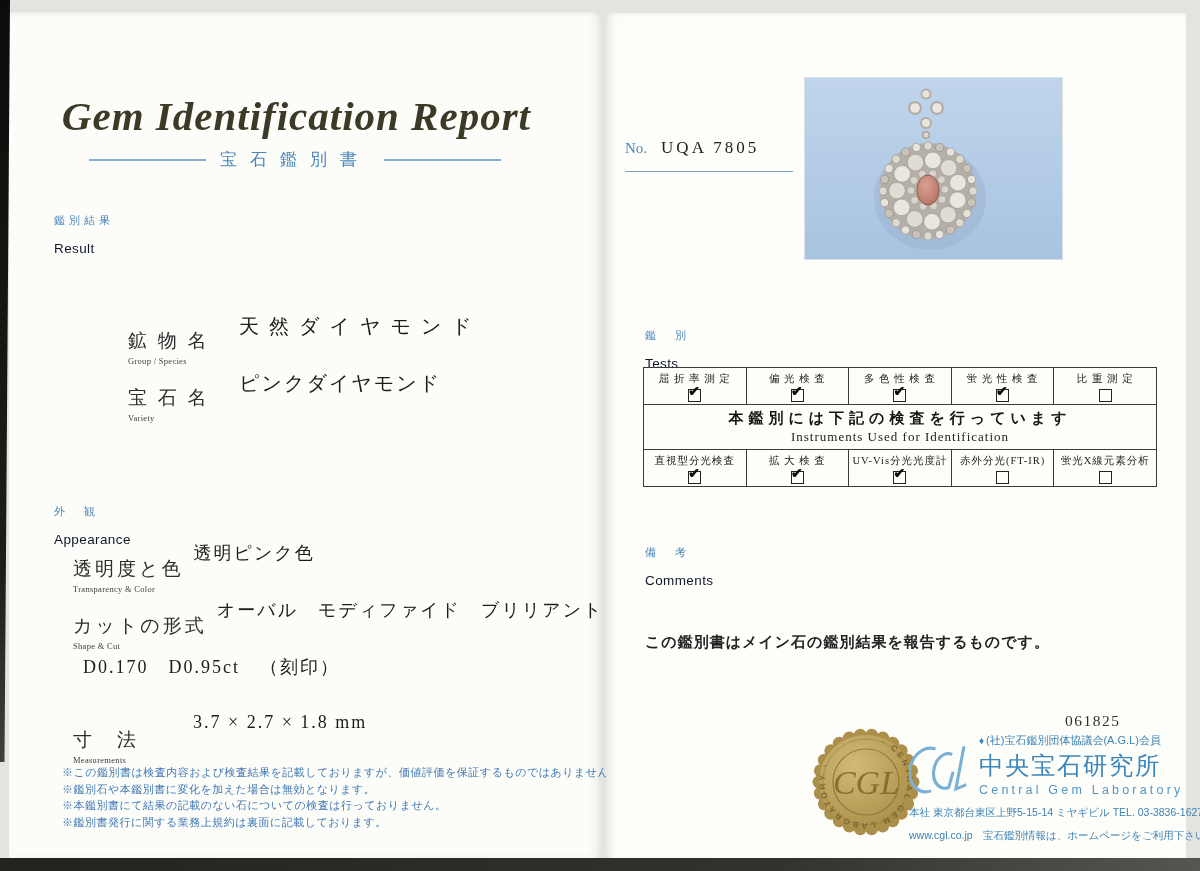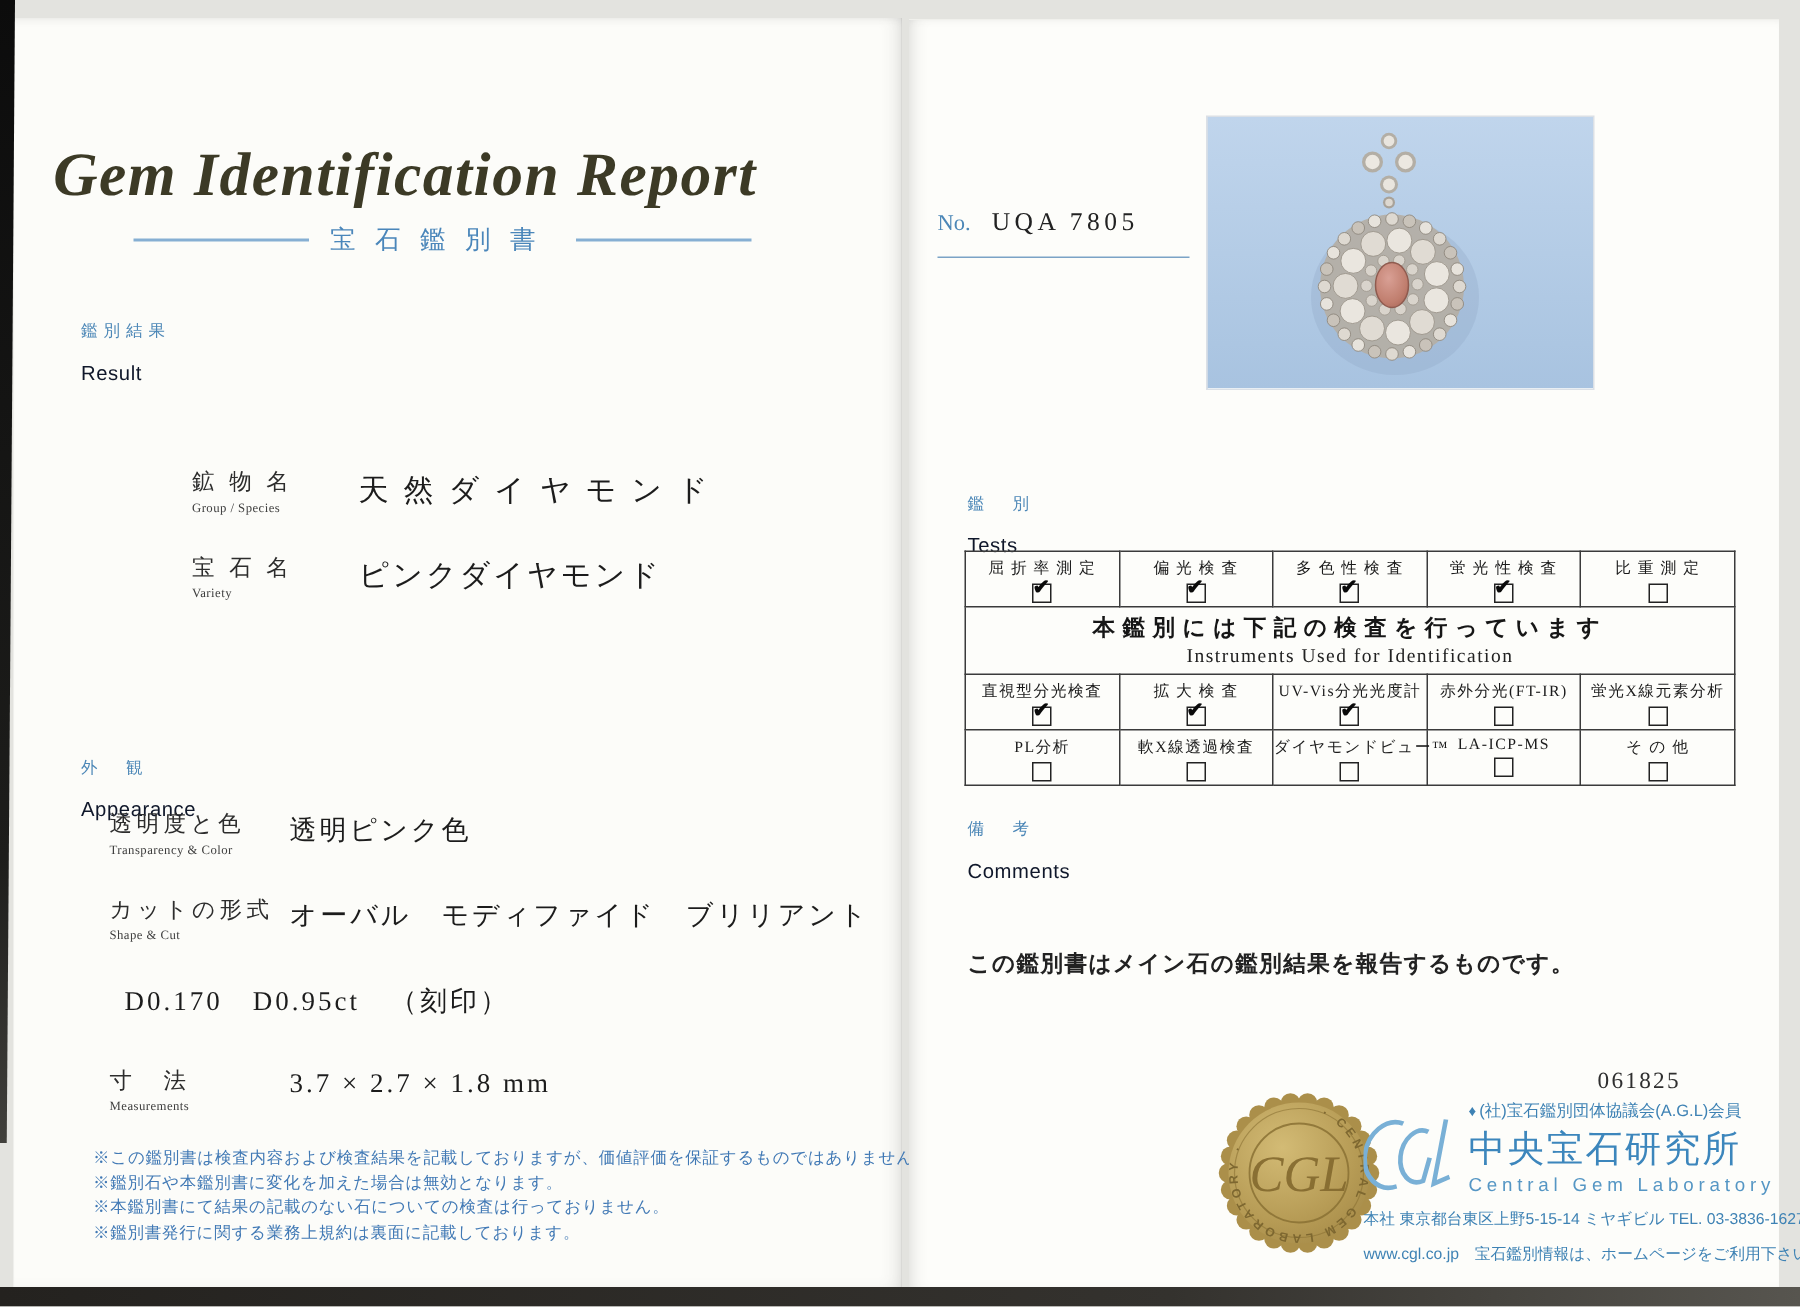--- a/index.html
+++ b/index.html
@@ -22,21 +22,21 @@
     position:absolute;left:0;top:0;width:10px;height:762px;z-index:6;
     background:linear-gradient(180deg,#0c0c0c,#1d1d1b 75%,#41403c);
     clip-path:polygon(0 0,100% 0,45% 100%,0 100%);
   }
   .edge-bottom{
     position:absolute;left:0;bottom:0;width:100%;height:13px;z-index:6;
     background:linear-gradient(90deg,#24221f,#34322e 65%,#57554f);
   }
   
   .gir-title{
-    position:absolute;left:0;right:70px;top:80px;text-align:center;
+    position:absolute;left:0;right:70px;top:80px;text-align:right;
     font-family:"Liberation Serif", serif;font-style:italic;font-weight:700;
     font-size:41px;color:#3c3a26;letter-spacing:1px;
   }
   .gir-sub{
     position:absolute;left:80px;width:412px;top:136px;
     display:flex;align-items:center;gap:14px;
   }
   .gir-sub .line{flex:1;height:2px;background:#86afd3;}
   .gir-sub .txt{
     font-family:Liberation Serif, serif;font-size:17px;color:#4a86ba;
@@ -46,22 +46,22 @@
   .sec .en{font-size:13.5px;color:#0f172a;letter-spacing:.4px;margin-top:13px;}
   #sec-result{position:absolute;left:45px;top:201px;}
   #sec-appearance{position:absolute;left:45px;top:492px;}
   .rows{position:absolute;}
   #result-rows{left:119px;top:300px;width:440px;}
   #appearance-rows{left:64px;top:528px;width:500px;}
   .frow{display:flex;height:57px;}
   .flabel{flex:0 0 95px;}
   #appearance-rows .flabel{flex:0 0 110px;}
   .flabel .jp{
-    font-family:"Liberation Serif", serif;font-size:15px;color:#2d2d2d;
-    letter-spacing:3px;white-space:nowrap;
+    font-family:"Liberation Serif", serif;font-size:19px;color:#2d2d2d;
+    letter-spacing:3px;white-space:nowrap;margin-top:16px;
   }
   .flabel .en{
     font-family:"Liberation Serif", serif;font-size:8.5px;color:#3e3e3e;
     letter-spacing:.3px;margin-top:2px;white-space:nowrap;
   }
   .fvalue{
     font-family:"Liberation Serif", serif;font-size:18px;color:#1c1c1c;
     margin-left:10px;padding-top:1px;letter-spacing:2px;white-space:nowrap;
   }
   #result-rows .fvalue{font-size:20px;margin-left:16px;}
@@ -325,42 +325,20 @@
             </td>
             <td class="cell">
               <div class="cl">赤外分光(FT-IR)</div>
               <div class="cb"></div>
             </td>
             <td class="cell">
               <div class="cl">蛍光X線元素分析</div>
               <div class="cb"></div>
             </td>
           </tr>
-          <tr>
-            <td class="cell">
-              <div class="cl">PL分析</div>
-              <div class="cb"></div>
-            </td>
-            <td class="cell">
-              <div class="cl">軟X線透過検査</div>
-              <div class="cb"></div>
-            </td>
-            <td class="cell">
-              <div class="cl">ダイヤモンドビュー™</div>
-              <div class="cb"></div>
-            </td>
-            <td class="cell">
-              <div class="cl">LA-ICP-MS</div>
-              <div class="cb"></div>
-            </td>
-            <td class="cell">
-              <div class="cl">そ の 他</div>
-              <div class="cb"></div>
-            </td>
-          </tr>
         </tbody>
     </table>
 
     <div class="sec" id="sec-comments">
       <div class="jp">備　考</div>
       <div class="en">Comments</div>
     </div>
 
     <div class="statement">この鑑別書はメイン石の鑑別結果を報告するものです。</div>
     <div class="serial">061825</div>

